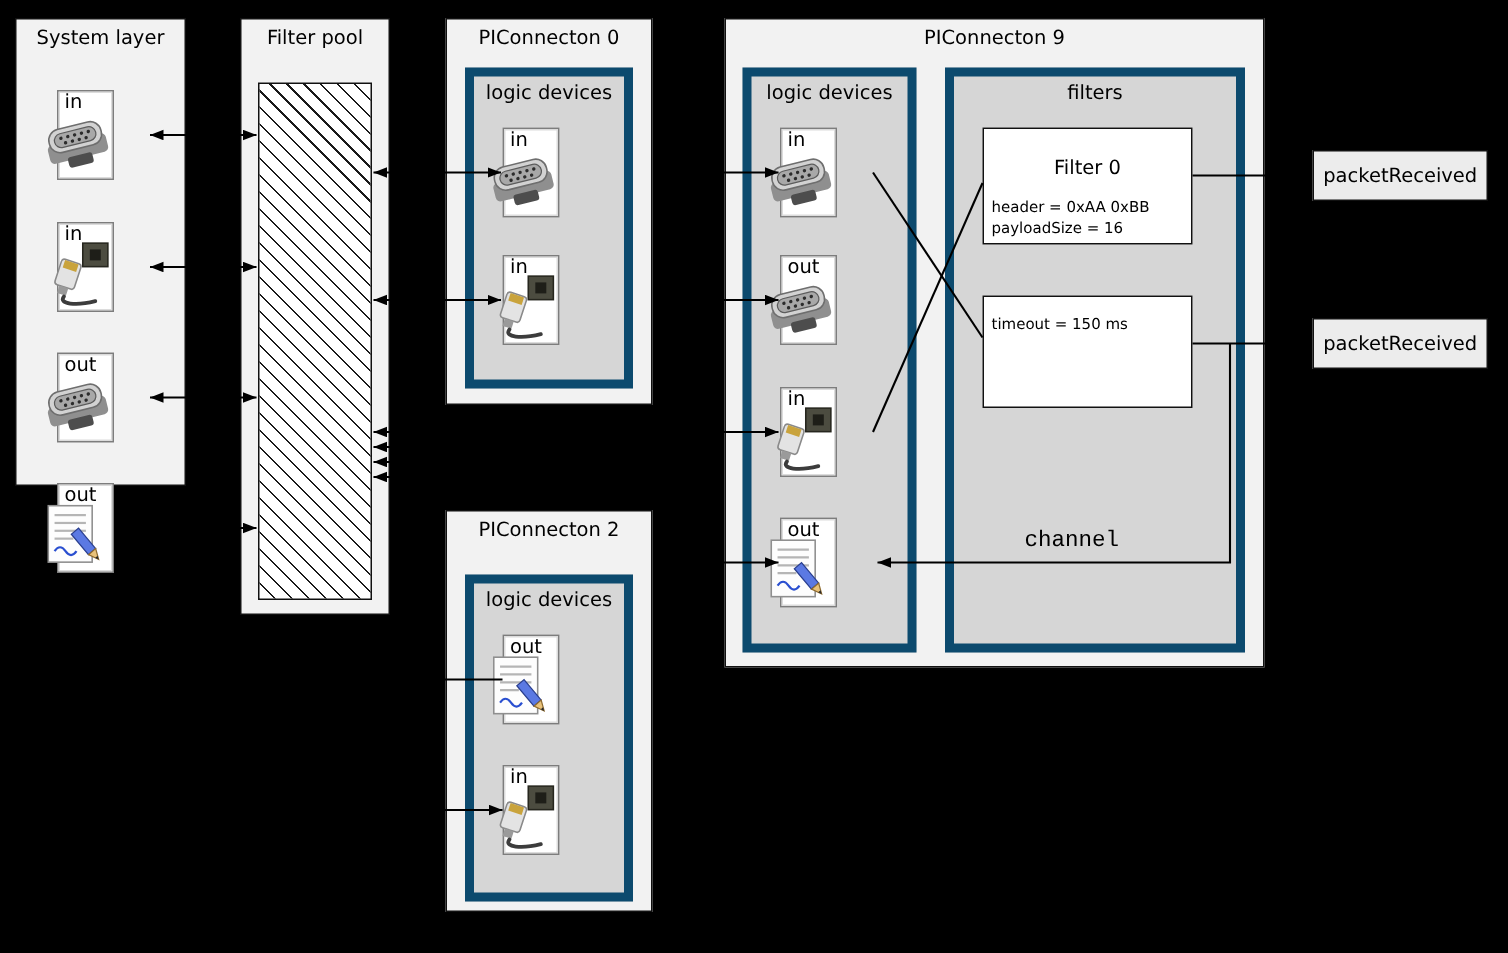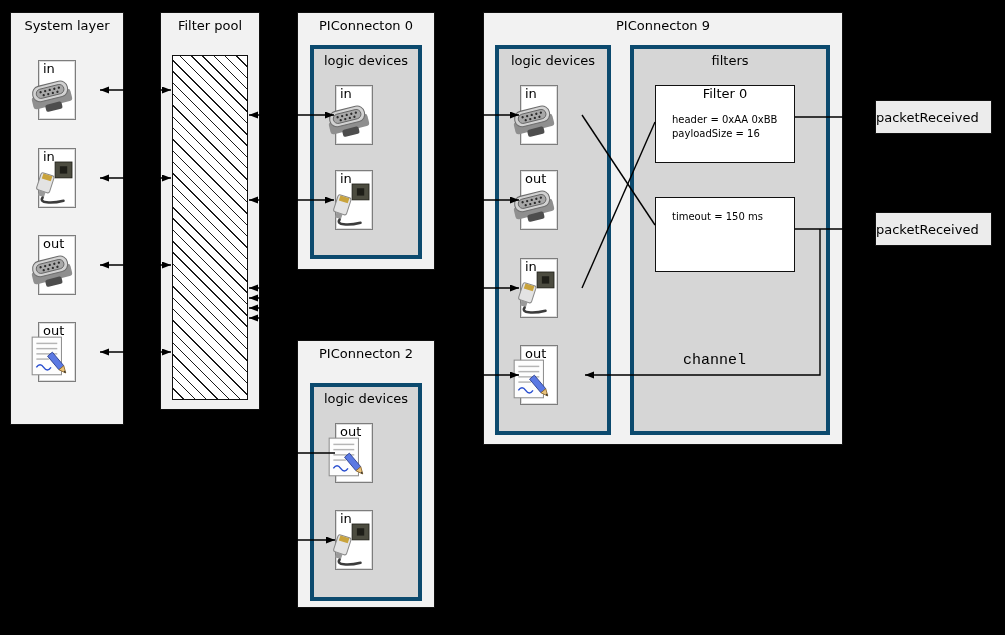--- a/index.html
+++ b/index.html
@@ -1,33 +1,33 @@
 <!DOCTYPE html>
 <html><head>
 <meta charset="utf-8">
 <style>
   html,body{margin:0;padding:0;background:#000;}
   .page{position:relative;width:1005px;height:635px;background:#000;
         font-family:"DejaVu Sans","Liberation Sans",sans-serif;color:#000;overflow:hidden;}
   .panel{position:absolute;background:#f2f2f2;border:1px solid #111;box-sizing:border-box;}
   .panel-title{font-size:13px;text-align:center;padding-top:5px;white-space:nowrap;}
-  .group{position:absolute;background:#d6d6d6;border:4px solid #0c4a6e;box-sizing:border-box;}
+  .group{position:absolute;background:#d6d6d6;border:6px solid #0c4a6e;box-sizing:border-box;}
   .group-title{font-size:13px;text-align:center;padding-top:4px;white-space:nowrap;}
   .hatch{position:absolute;border:1px solid #111;box-sizing:border-box;background-color:#fff;
          background-image:repeating-linear-gradient(45deg,transparent 0,transparent 7px,#1a1a1a 7px,#1a1a1a 8px);}
   .device{position:absolute;width:38px;height:60px;background:#fff;border:1px solid #7d7d7d;
           box-sizing:border-box;box-shadow:0 0 0 1px #dcdcdc inset;}
   .dev-label{position:absolute;top:0;left:4px;font-size:13px;}
   .dev-icon{position:absolute;right:1px;bottom:1px;width:46px;height:46px;}
   .filter{position:absolute;background:#fff;border:1px solid #111;box-sizing:border-box;}
-  .filter-title{font-size:13px;text-align:center;padding-top:0;}
-  .filter-params{margin-top:12px;padding-left:16px;}
+  .filter-title{font-size:13px;text-align:center;padding-top:19px;}
+  .filter-params{margin-top:12px;padding-left:5px;}
   .filter-param{font-size:10px;line-height:14px;}
   .event{position:absolute;width:117px;height:34px;background:#ececec;border:1px solid #111;
-         box-sizing:border-box;display:flex;align-items:center;justify-content:flex-start;font-size:13px;}
+         box-sizing:border-box;display:flex;align-items:center;justify-content:center;font-size:13px;}
   .channel-label{position:absolute;font-size:15px;font-family:Liberation Mono, monospace;}
   .wires{position:absolute;left:0;top:0;pointer-events:none;}
 </style>
 </head>
 <body>
 
 <svg style="position:absolute;width:0;height:0" aria-hidden="true">
   <defs>
     <symbol id="sym-serial" viewBox="0 0 44 44">
       <g transform="rotate(-14 22 22)">
@@ -67,21 +67,21 @@
         <rect x="27" y="16" width="6" height="17" fill="#5b79e3" stroke="#2a3f8f" stroke-width="0.8"></rect>
         <polygon points="27,33 33,33 30,39.5" fill="#e9c27a" stroke="#8f6b2f" stroke-width="0.8"></polygon>
         <polygon points="29,37.3 31,37.3 30,39.5" fill="#2c2c2c"></polygon>
       </g>
     </symbol>
   </defs>
 </svg>
 
 <div class="page">
 
-  <div class="panel" style="left:10px;top:12px;width:114px;height:413px">
+  <div class="panel" style="left:10px;top:12px;width:114px;height:312px">
     <div class="panel-title">System layer</div>
   </div>
 
   <div class="panel" style="left:160px;top:12px;width:100px;height:398px">
     <div class="panel-title">Filter pool</div>
   </div>
   <div class="hatch" style="left:172px;top:55px;width:76px;height:345px"></div>
 
   <div class="panel" style="left:297px;top:12px;width:138px;height:258px">
     <div class="panel-title">PIConnecton 0</div>

